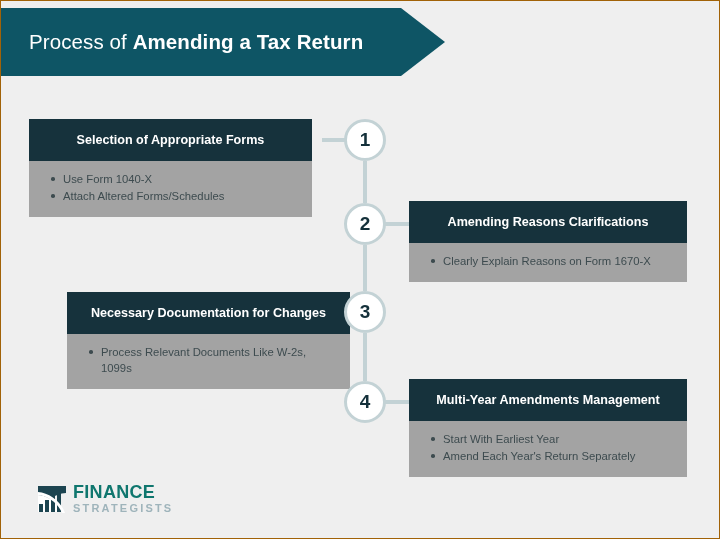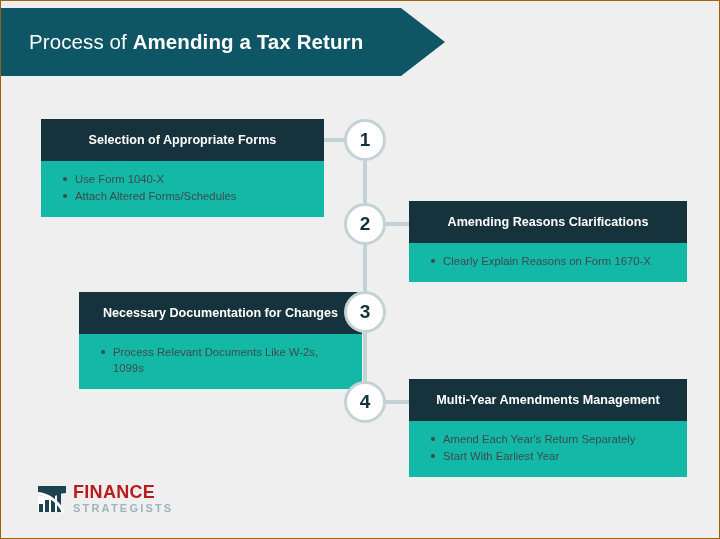--- a/index.html
+++ b/index.html
@@ -84,21 +84,21 @@
     background: #16323c;
     color: #ffffff;
     font-size: 12.6px;
     font-weight: 700;
     line-height: 1.45;
     text-align: center;
     padding: 12px 16px;
     box-sizing: border-box;
   }
   .card-body {
-    background: #14b8a6;
+    background: #a3a3a3;
     padding: 10px 16px 12px 16px;
     box-sizing: border-box;
   }
   .card-body ul {
     margin: 0;
     padding: 0 0 0 16px;
     list-style: none;
   }
   .card-body li {
     position: relative;
@@ -113,21 +113,21 @@
     position: absolute;
     left: -10px;
     top: 6px;
     width: 3.5px;
     height: 3.5px;
     border-radius: 50%;
     background: #3d4b4f;
   }
 
   
-  .card-left  { left: 40px;  width: 283px; }
+  .card-left  { left: 28px;  width: 283px; }
   .card-right { left: 408px; width: 278px; }
 
   #card-1 { top: 118px; }
   #card-2 { top: 200px; }
   #card-3 { top: 291px; margin-left: 38px; }
   #card-4 { top: 378px; }
 
   
   .logo {
     position: absolute;
@@ -144,21 +144,21 @@
     flex: 0 0 auto;
   }
   .logo-text {
     display: flex;
     flex-direction: column;
     justify-content: center;
   }
   .logo-primary {
     font-size: 18px;
     font-weight: 700;
-    color: #b91c1c;
+    color: #0f766e;
     letter-spacing: 0.3px;
     line-height: 1;
   }
   .logo-secondary {
     font-size: 11px;
     font-weight: 700;
     color: #9fb4bb;
     letter-spacing: 2.2px;
     line-height: 1;
     margin-top: 2px;
@@ -225,22 +225,22 @@
       <ul>
         <li>Process Relevant Documents Like W-2s, 1099s</li>
       </ul>
     </div>
   </div>
 
   <div class="card card-right" id="card-4">
     <div class="card-header">Multi-Year Amendments Management</div>
     <div class="card-body">
       <ul>
+        <li>Start With Earliest Year</li>
         <li>Amend Each Year's Return Separately</li>
-        <li>Start With Earliest Year</li>
       </ul>
     </div>
   </div>
 
   <div class="logo">
     <svg class="logo-mark" viewBox="0 0 32 30">
       <path d="M2 2 H30 V9 C18 10 8 17 5 28 H2 Z" fill="#1c4450"></path>
       <path d="M2 11 C10 11 20 17 24 28 H2 Z" fill="#ffffff"></path>
       <rect x="3" y="20" width="4" height="8" fill="#1c4450"></rect>
       <rect x="9" y="16" width="4" height="12" fill="#1c4450"></rect>

